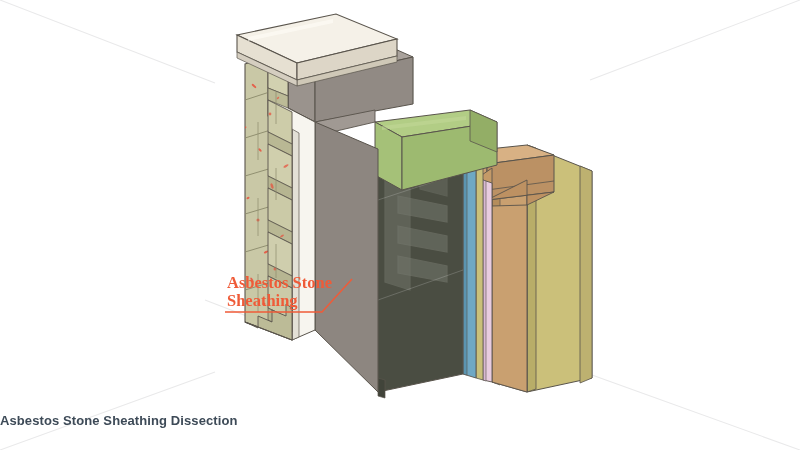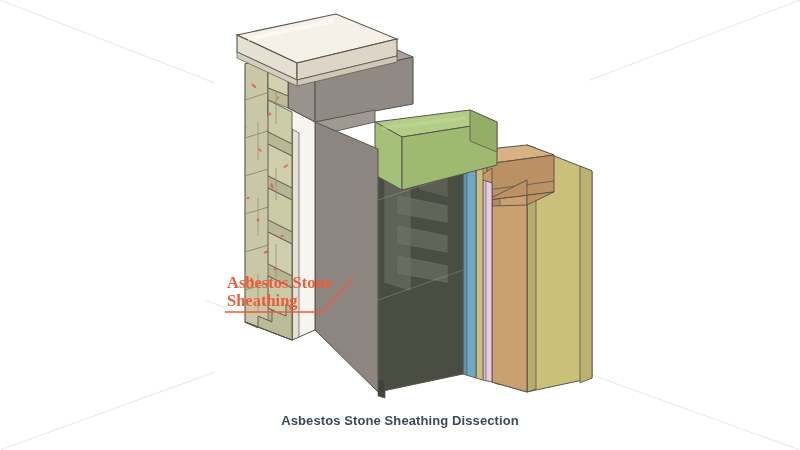--- a/index.html
+++ b/index.html
@@ -8,21 +8,21 @@
     background:#ffffff;
     font-family:"Liberation Sans", sans-serif;
     overflow:hidden;
     position:relative;
   }
   #stage{position:absolute;left:0;top:0;width:780px;height:450px;}
   svg#diagram{position:absolute;left:0;top:0;width:800px;height:450px;display:block;}
   .caption{
     position:absolute;
     left:0;top:413px;width:800px;
-    text-align:center;
+    text-align:left;
     font-family:"Liberation Sans", sans-serif;
     font-size:13px;
     font-weight:600;
     letter-spacing:.1px;
     color:#3d4a57;
   }
   .callout-text{
     font-family:"Liberation Serif", serif;
     font-size:16.5px;
     font-weight:700;

